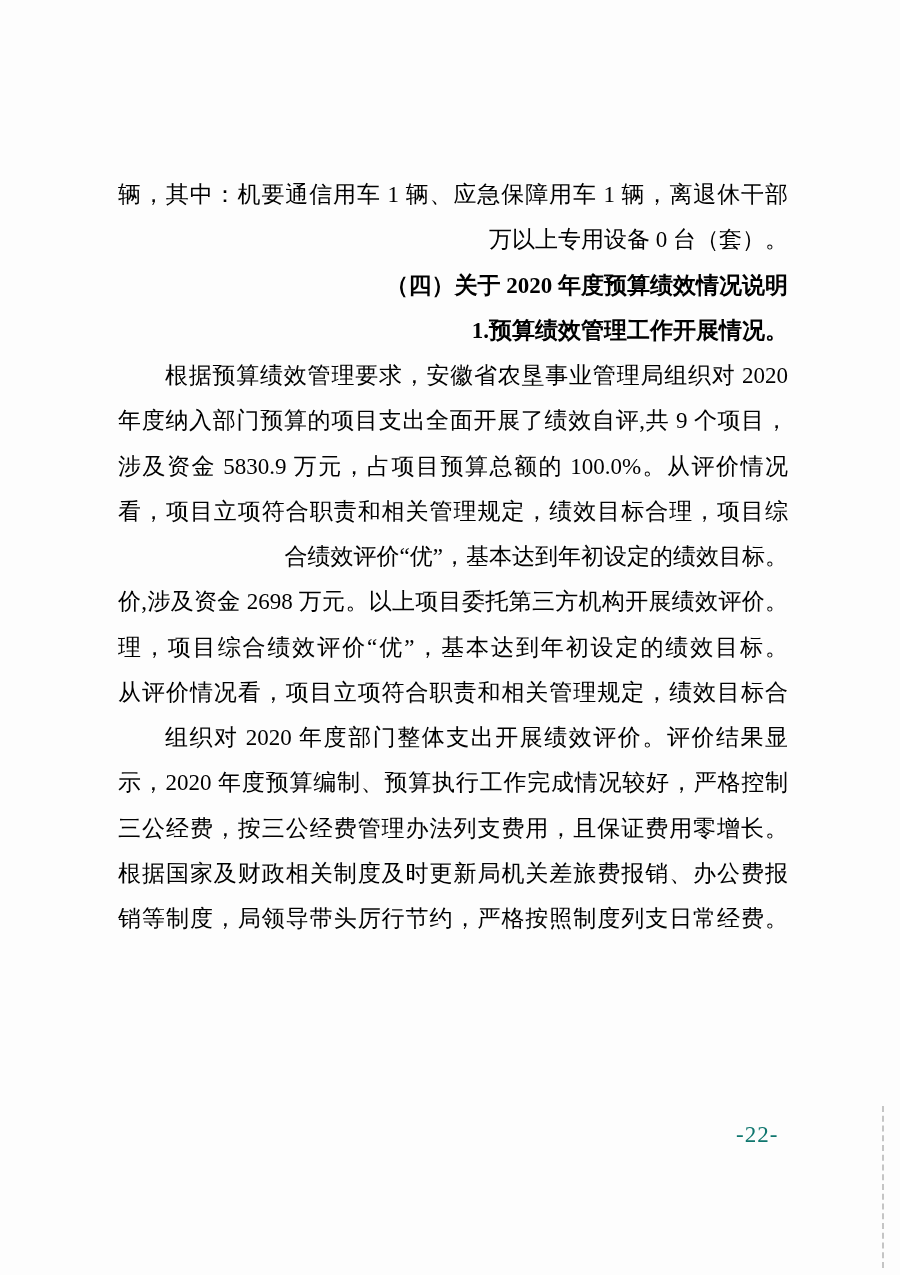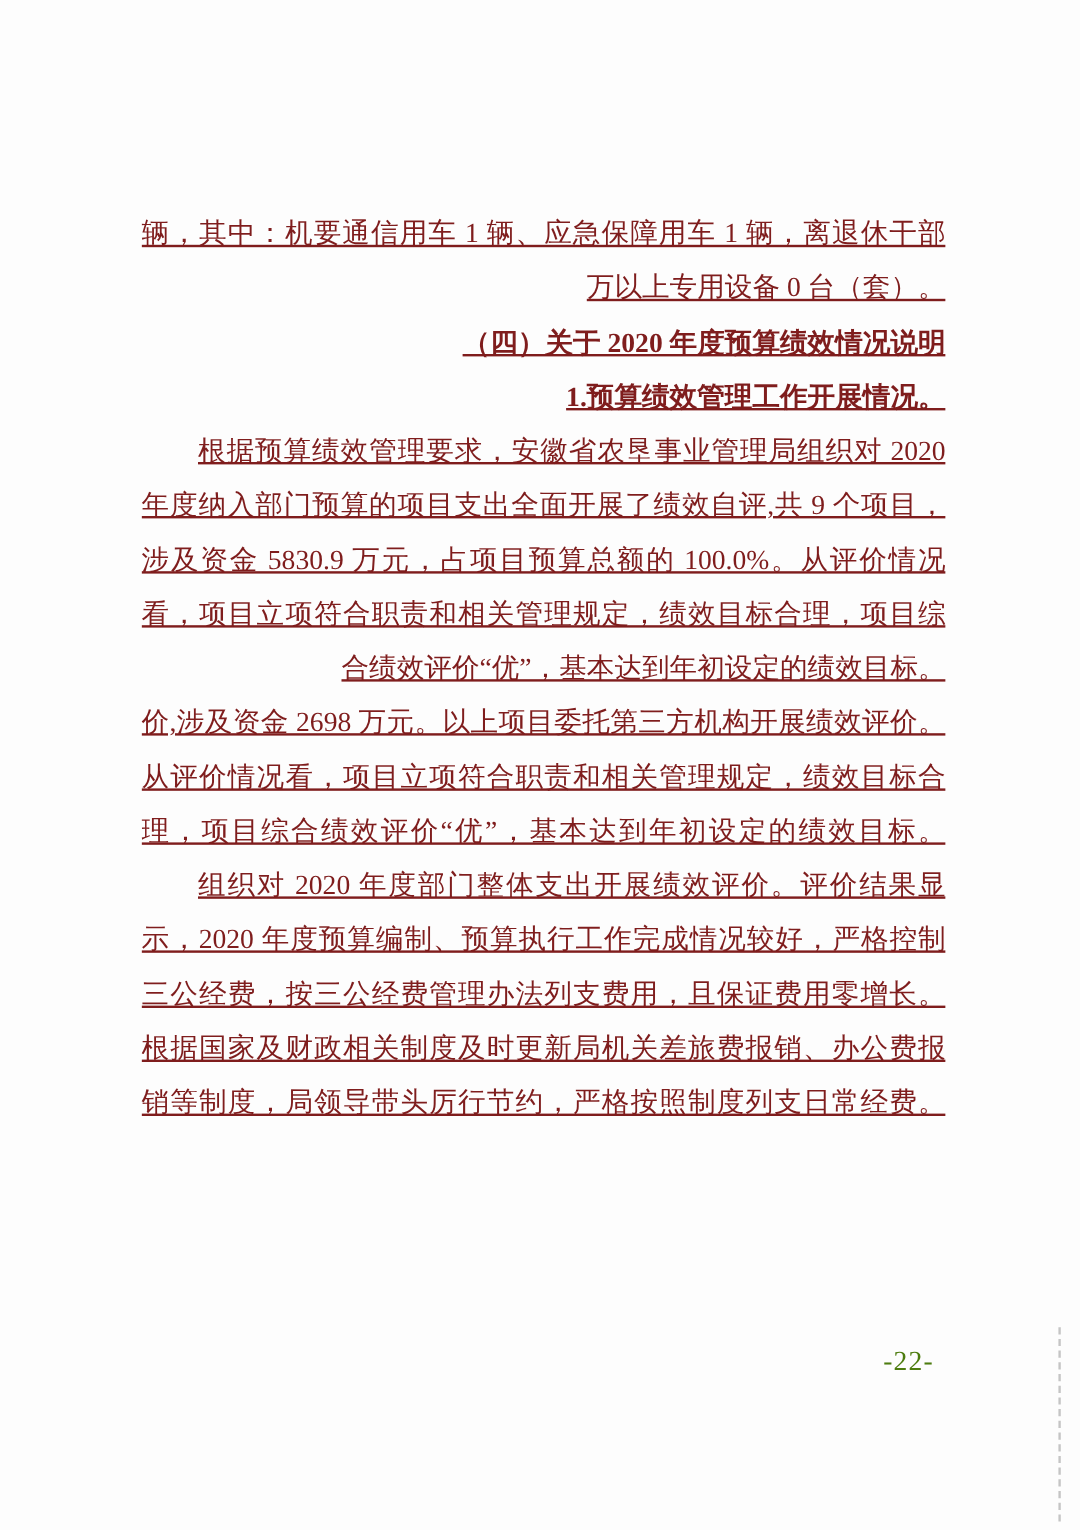--- a/index.html
+++ b/index.html
@@ -17,22 +17,21 @@
   .page {
     position: absolute;
     inset: 0;
     background: #fdfdfd;
   }
   .body-text {
     position: absolute;
     left: 118px;
     top: 172px;
     width: 670px;
-    color: #7f1d1d;
-    text-decoration: underline;
+    color: #000000;
   }
   .line {
     height: 45.25px;
     line-height: 45.25px;
     font-size: 23px;
     text-align: right;
     overflow: hidden;
   }
   .line.justify {
     text-align: justify;
@@ -44,21 +43,21 @@
   }
   .line.indent {
     text-indent: 47px;
   }
   .page-number {
     position: absolute;
     left: 736px;
     top: 1122px;
     font-size: 23px;
     letter-spacing: 1px;
-    color: #4d7c0f;
+    color: #0f766e;
     text-align: center;
   }
   .scan-artifact {
     position: absolute;
     left: 882px;
     top: 1106px;
     height: 162px;
     width: 0;
     border-left: 2px dashed #b3b3b3;
     opacity: 0.75;
@@ -74,22 +73,22 @@
   <div class="line justify">辆，其中：机要通信用车 1 辆、应急保障用车 1 辆，离退休干部</div>
       <div class="line">万以上专用设备 0 台（套）。</div>
       <div class="line bold indent">（四）关于 2020 年度预算绩效情况说明</div>
       <div class="line bold indent">1.预算绩效管理工作开展情况。</div>
       <div class="line indent justify">根据预算绩效管理要求，安徽省农垦事业管理局组织对 2020</div>
       <div class="line justify">年度纳入部门预算的项目支出全面开展了绩效自评,共 9 个项目，</div>
       <div class="line justify">涉及资金 5830.9 万元，占项目预算总额的 100.0%。从评价情况</div>
       <div class="line justify">看，项目立项符合职责和相关管理规定，绩效目标合理，项目综</div>
       <div class="line">合绩效评价“优”，基本达到年初设定的绩效目标。</div>
       <div class="line justify">价,涉及资金 2698 万元。以上项目委托第三方机构开展绩效评价。</div>
+      <div class="line justify">理，项目综合绩效评价“优”，基本达到年初设定的绩效目标。</div>
       <div class="line justify">从评价情况看，项目立项符合职责和相关管理规定，绩效目标合</div>
-      <div class="line justify">理，项目综合绩效评价“优”，基本达到年初设定的绩效目标。</div>
       <div class="line indent justify">组织对 2020 年度部门整体支出开展绩效评价。评价结果显</div>
       <div class="line justify">示，2020 年度预算编制、预算执行工作完成情况较好，严格控制</div>
       <div class="line justify">三公经费，按三公经费管理办法列支费用，且保证费用零增长。</div>
       <div class="line justify">根据国家及财政相关制度及时更新局机关差旅费报销、办公费报</div>
       <div class="line justify">销等制度，局领导带头厉行节约，严格按照制度列支日常经费。</div>
     </div>
 
   <div class="page-number">-22-</div>
 
   <div class="scan-artifact"></div>

